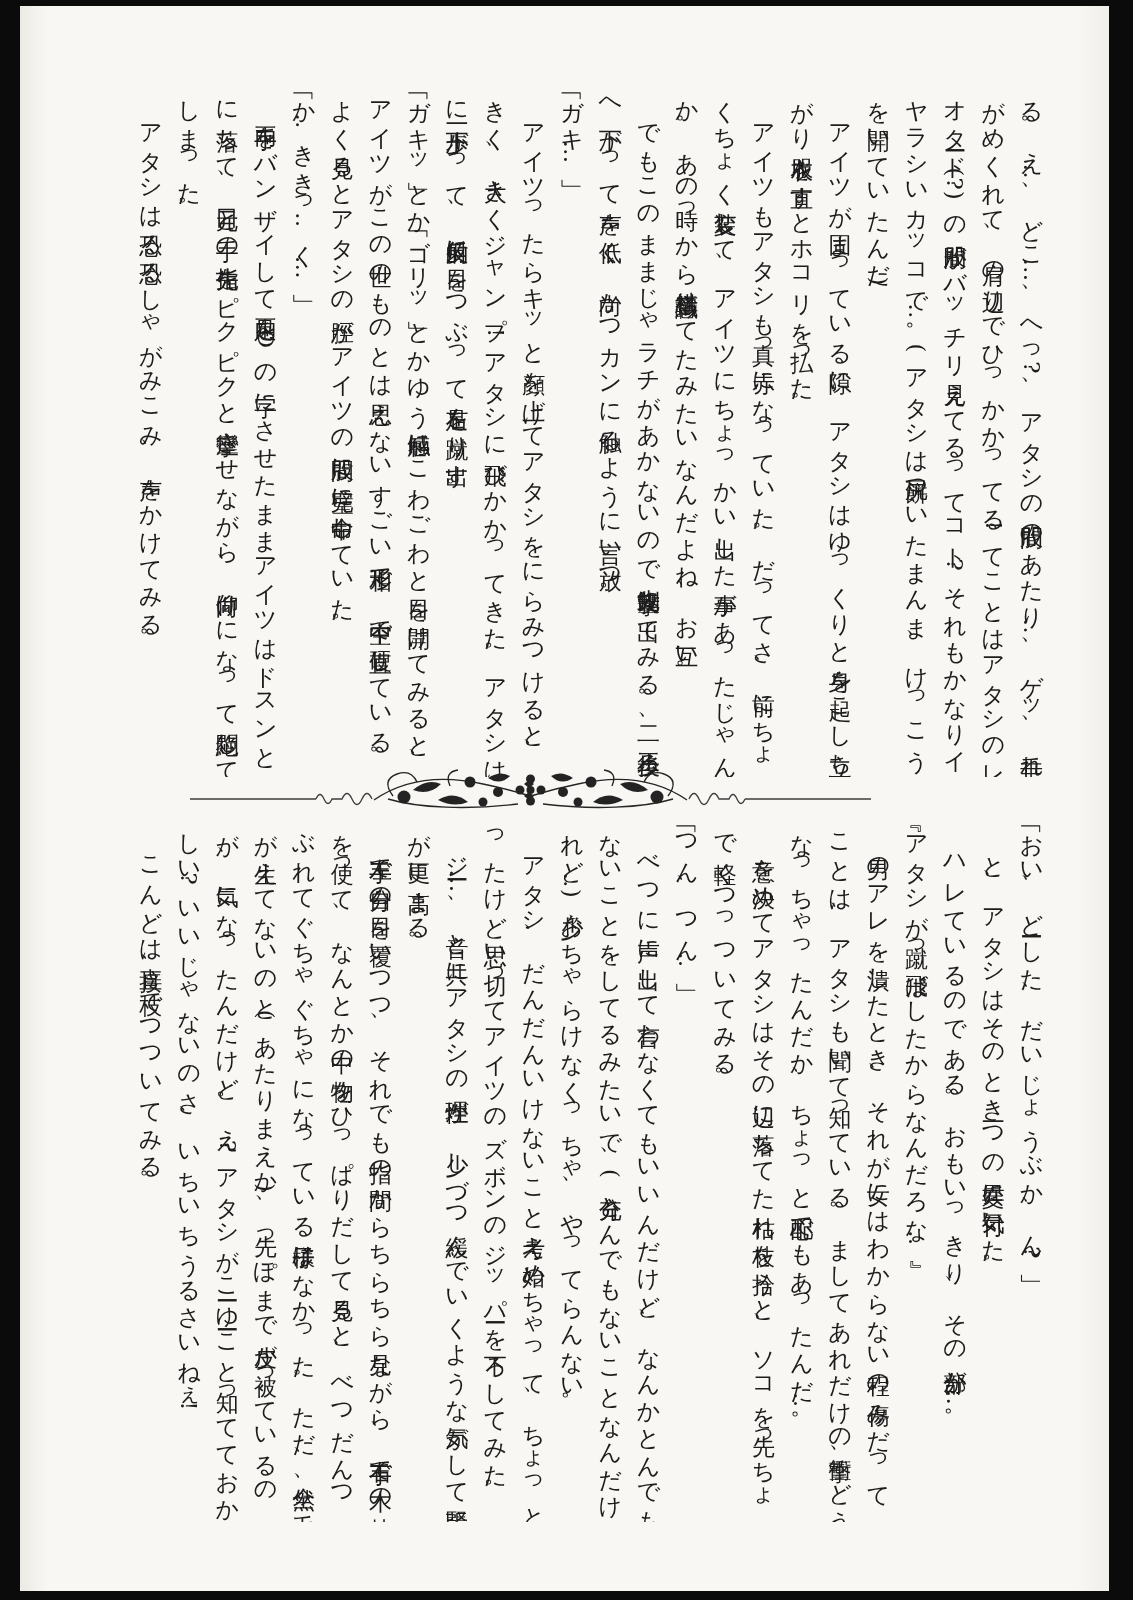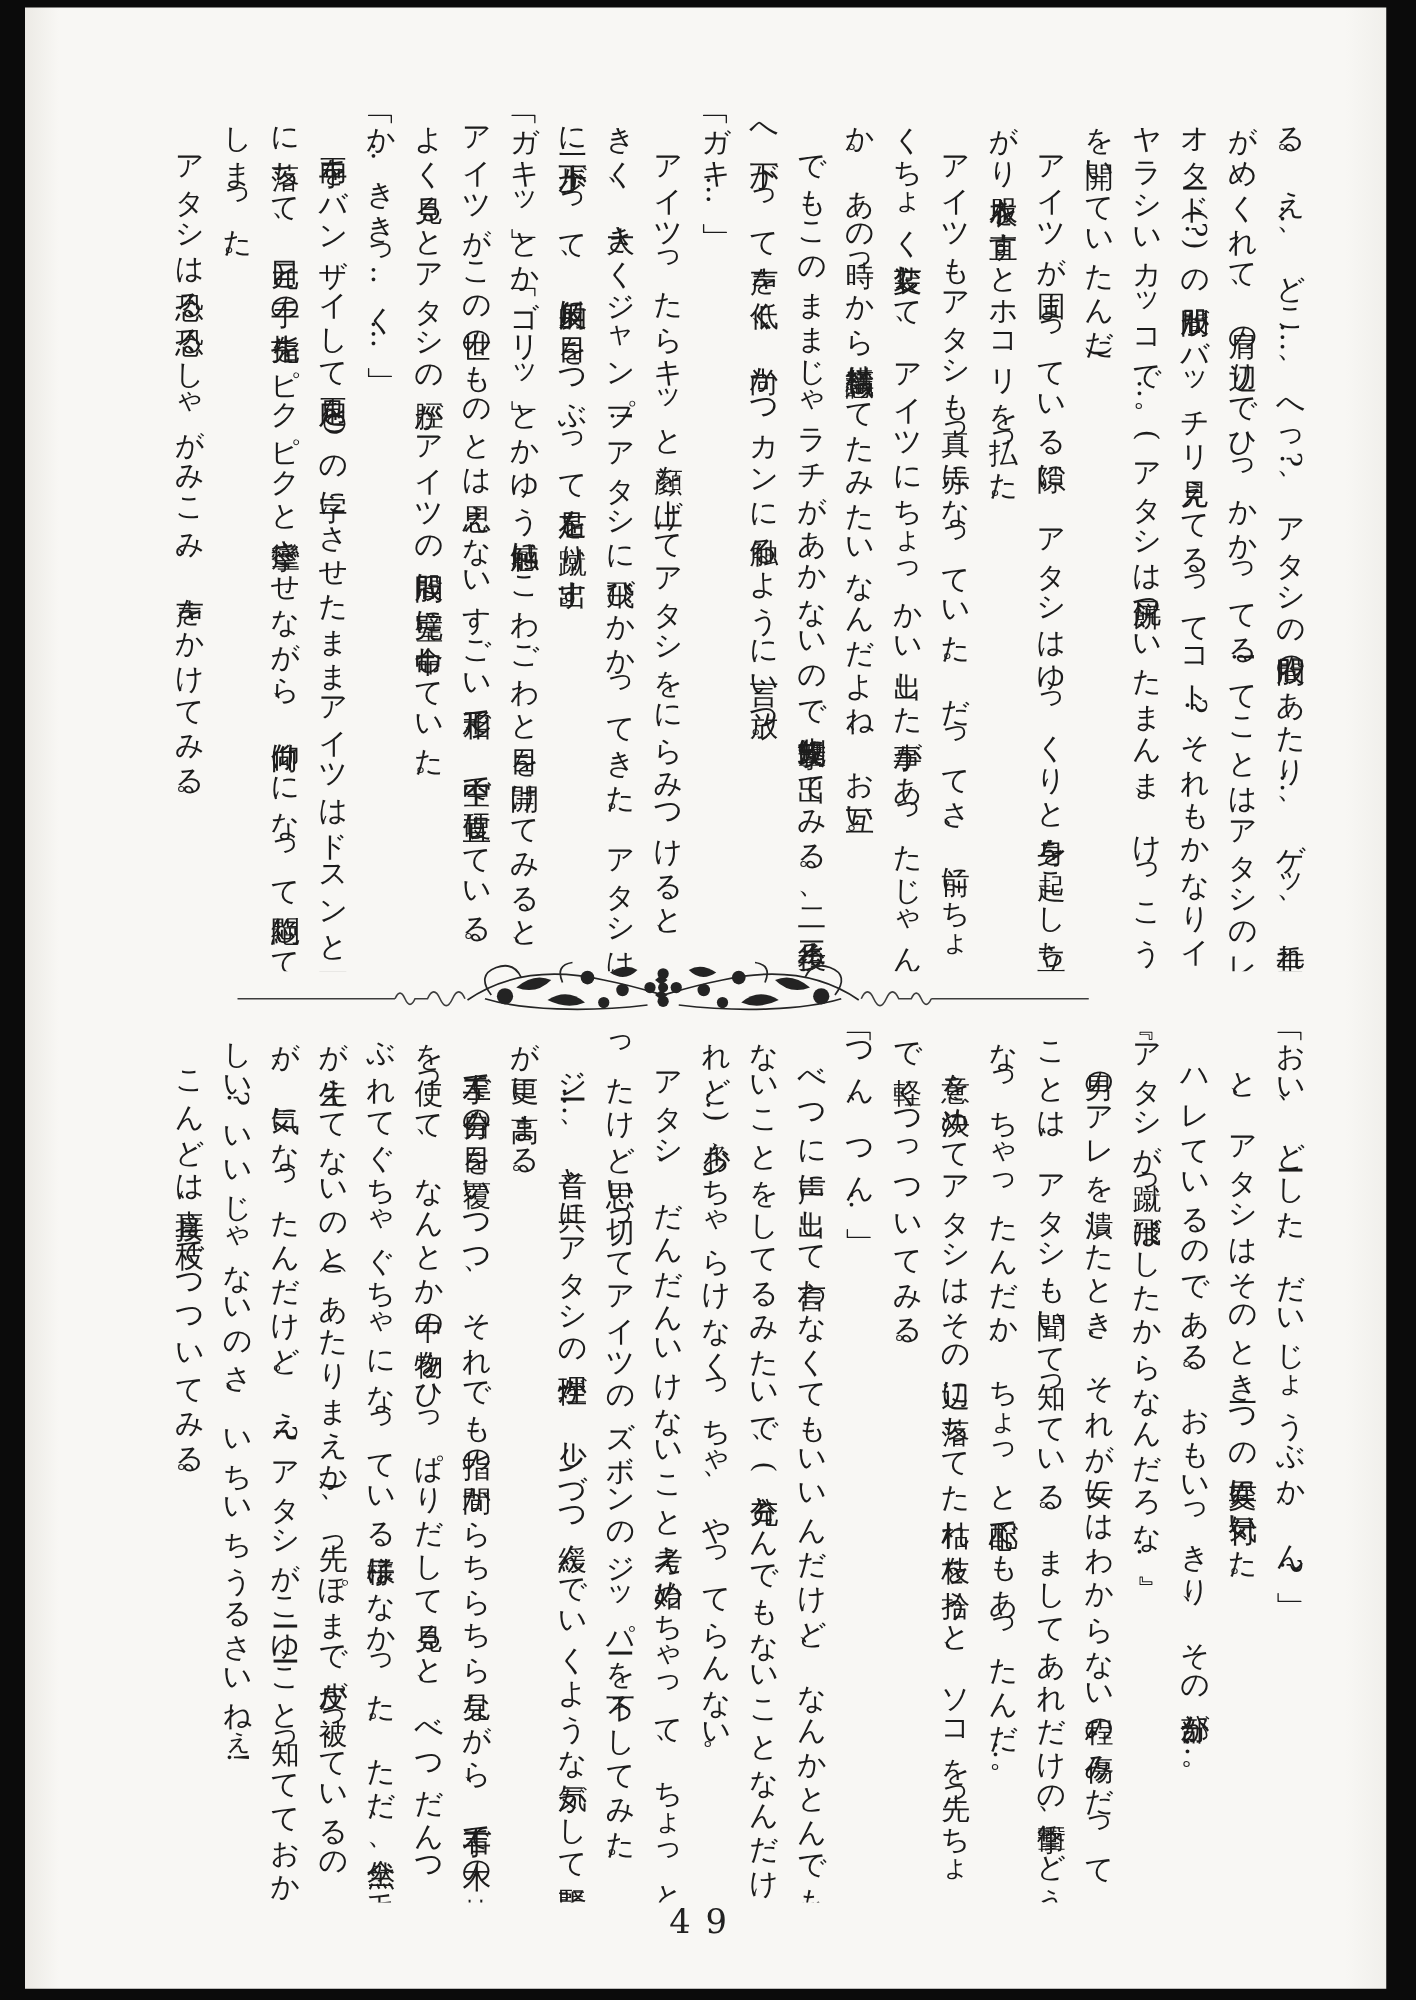--- a/index.html
+++ b/index.html
@@ -112,15 +112,14 @@
     <p class="indent">男のアレを潰したとき、それが女にはわからない程の傷みだってことは、アタシも聞いて知っている。ましてあれだけの衝撃、どうなっちゃったんだか、ちょっと心配でもあったんだ‥。</p>
     <p class="indent">意を決めてアタシはその辺に落ちてた枯れ枝を拾うと、ソコを先っちょで軽くつっついてみる。</p>
     <p>「つん、つん‥」</p>
     <p class="indent">べつに声に出して言わなくてもいいんだけど、なんかとんでもないことをしてるみたいで、(充分とんでもないことなんだけれど‥)少々おちゃらけなくっちゃ、やってらんない。</p>
     <p class="indent">アタシ、だんだんいけないこと考え始めちゃって、ちょっと迷ったけど思い切ってアイツのズボンのジッパーを下ろしてみた。</p>
     <p class="indent">ジー…、音と共にアタシの理性が、少しづつ緩んでいくような気がして緊張が更に高まる。</p>
     <p class="indent">左手で自分の目を覆いつつ、それでも指の間からちらちら見ながら、右手で木の枝を使って、なんとか中の物をひっぱりだして見ると、べつだんつぶれてぐちゃぐちゃになっている様子はなかった。ただ、全然、毛が生えてないのと(あたりまえか)、先っぽまで皮が被っているのが、気になったんだけど。え?アタシがこーゆーこと知ってておかしい?いいじゃないのさ、いちいちうるさいねぇ!</p>
     <p class="indent">こんどは直接、枝でつついてみる。</p>
   </section>
 
-  <div class="page-number">49</div>
 
 </div>
 
 </body></html>

